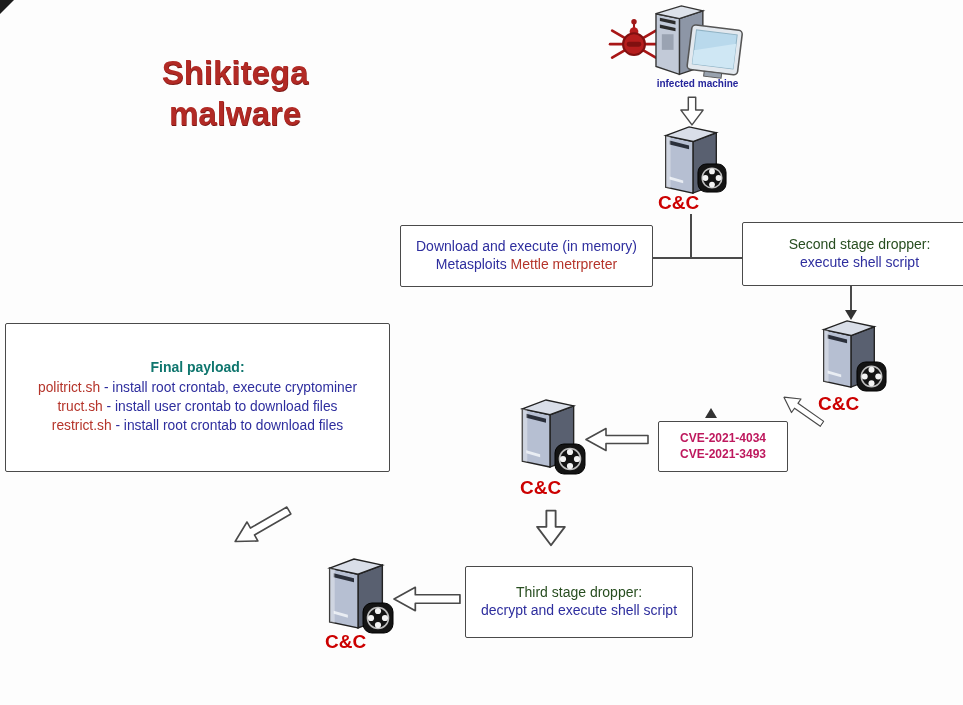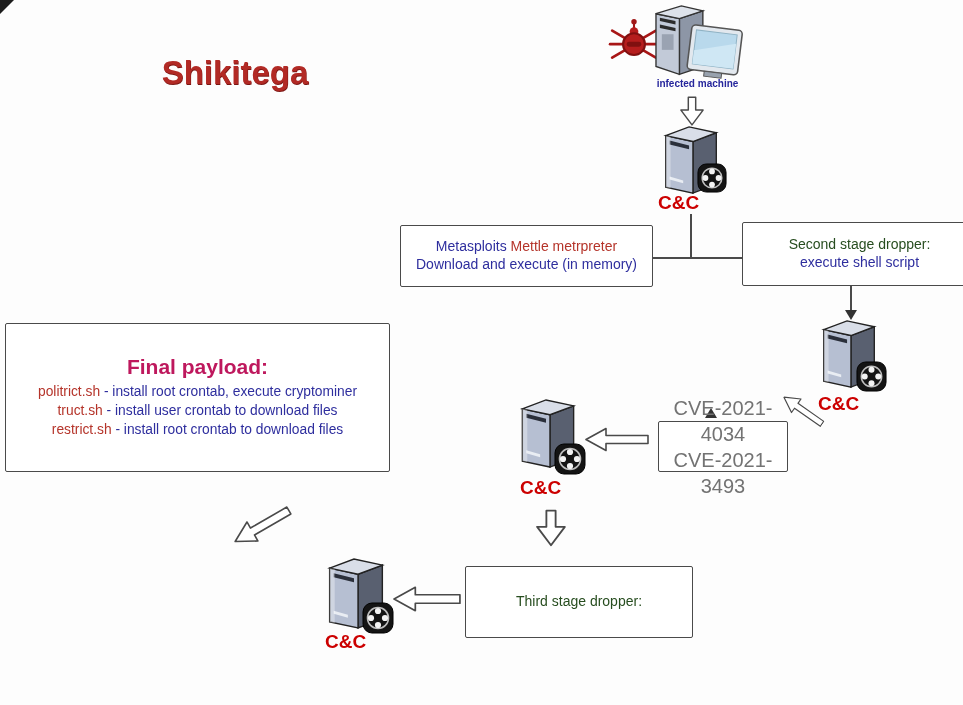--- a/index.html
+++ b/index.html
@@ -16,26 +16,26 @@
   
   .dbox{
     background:#ffffff;border:1.6px solid #4a4a4a;border-radius:2px;
     display:flex;flex-direction:column;justify-content:center;align-items:center;
     text-align:center;box-sizing:border-box;padding:4px 6px;
   }
   .navy{color:#2e2e9e;}
   .redtxt{color:#b5342a;}
   .green-b{color:#274d1f;font-weight:bold;}
   .box-line{font-size:14px;line-height:1.28;font-weight:500;}
-  .cve-line{font-size:20px;font-weight:400;line-height:1.3;color:#737373;}
+  .cve-line{font-size:12px;font-weight:700;line-height:1.3;color:#be185d;}
   
   .cc-label{font-size:19px;font-weight:bold;color:#cc0000;text-align:left;width:70px;}
   .node-label{font-size:10px;font-weight:bold;color:#26269c;text-align:center;}
   
-  .fp-title{font-size:21px;font-weight:bold;color:#be185d;margin-bottom:4px;}
+  .fp-title{font-size:14px;font-weight:bold;color:#0f766e;margin-bottom:4px;}
   .fp-item{font-size:13.8px;font-weight:500;line-height:1.36;}
   
   .vline,.hline{background:#4a4a4a;}
   .vline{width:2px;}
   .hline{height:2px;}
   .tri-down{width:0;height:0;border-left:6px solid transparent;border-right:6px solid transparent;border-top:10px solid #333;}
   .tri-up{width:0;height:0;border-left:6px solid transparent;border-right:6px solid transparent;border-bottom:10px solid #333;}
   .corner{width:0;height:0;border-top:14px solid #1c1c1c;border-right:14px solid transparent;}
   svg{display:block;}
 </style>
@@ -97,20 +97,21 @@
     </symbol>
   </defs>
 </svg>
 
 <div id="stage">
 
   <div class="abs corner" style="left:0;top:0"></div>
 
   <div class="abs title" style="left:105px;top:52px">
     <div>Shikitega</div>
+    <div>malware</div>
   </div>
 
   <svg class="abs" style="left:608px;top:16px" width="52" height="48">
       <use href="#sym-bug"></use>
     </svg>
   <svg class="abs" style="left:648px;top:2px" width="98" height="84">
       <use href="#sym-pc"></use>
     </svg>
   <div class="abs node-label" style="left:630px;top:78px;width:135px">infected machine</div>
 
@@ -123,24 +124,24 @@
     </svg>
   <svg class="abs" style="left:697px;top:163px" width="30" height="30">
       <use href="#sym-ball"></use>
     </svg>
   <div class="abs cc-label" style="left:658px;top:192px">C&amp;C</div>
 
   <div class="abs vline" style="left:690px;top:214px;height:44px"></div>
   <div class="abs hline" style="left:653px;top:257px;width:89px"></div>
 
   <div class="abs dbox" style="left:400px;top:225px;width:253px;height:62px">
+    <div class="box-line navy">Download and execute (in memory)</div>
     <div class="box-line">
       <span class="navy">Metasploits </span><span class="redtxt">Mettle metrpreter</span>
     </div>
-    <div class="box-line navy">Download and execute (in memory)</div>
   </div>
 
   <div class="abs dbox" style="left:742px;top:222px;width:235px;height:64px">
     <div class="box-line green-b">Second stage dropper:</div>
     <div class="box-line navy">execute shell script</div>
   </div>
 
   <div class="abs vline" style="left:850px;top:286px;height:26px"></div>
   <div class="abs tri-down" style="left:845px;top:310px"></div>
 
@@ -174,20 +175,21 @@
       <use href="#sym-ball"></use>
     </svg>
   <div class="abs cc-label" style="left:520px;top:477px">C&amp;C</div>
 
   <svg class="abs" style="left:536px;top:500px" width="30" height="56">
       <use href="#sym-arrow-down"></use>
     </svg>
 
   <div class="abs dbox" style="left:465px;top:566px;width:228px;height:72px">
     <div class="box-line green-b">Third stage dropper:</div>
+    <div class="box-line navy">decrypt and execute shell script</div>
   </div>
 
   <svg class="abs" style="left:393px;top:584px" width="68" height="30">
       <use href="#sym-arrow-left"></use>
     </svg>
 
   <svg class="abs" style="left:325px;top:556px" width="62" height="75">
       <use href="#sym-server"></use>
     </svg>
   <svg class="abs" style="left:362px;top:602px" width="32" height="32">

